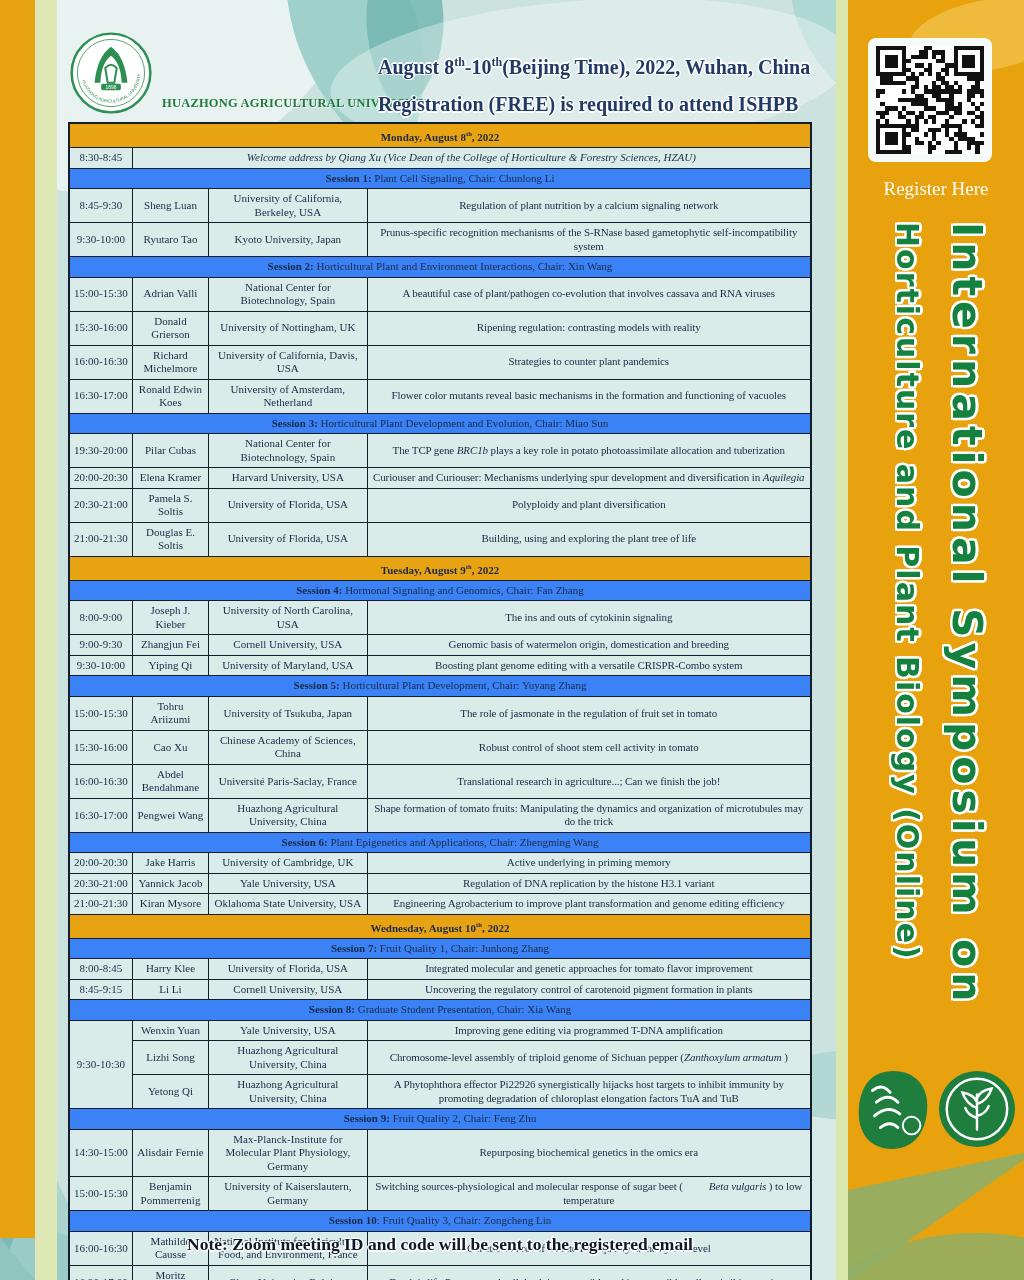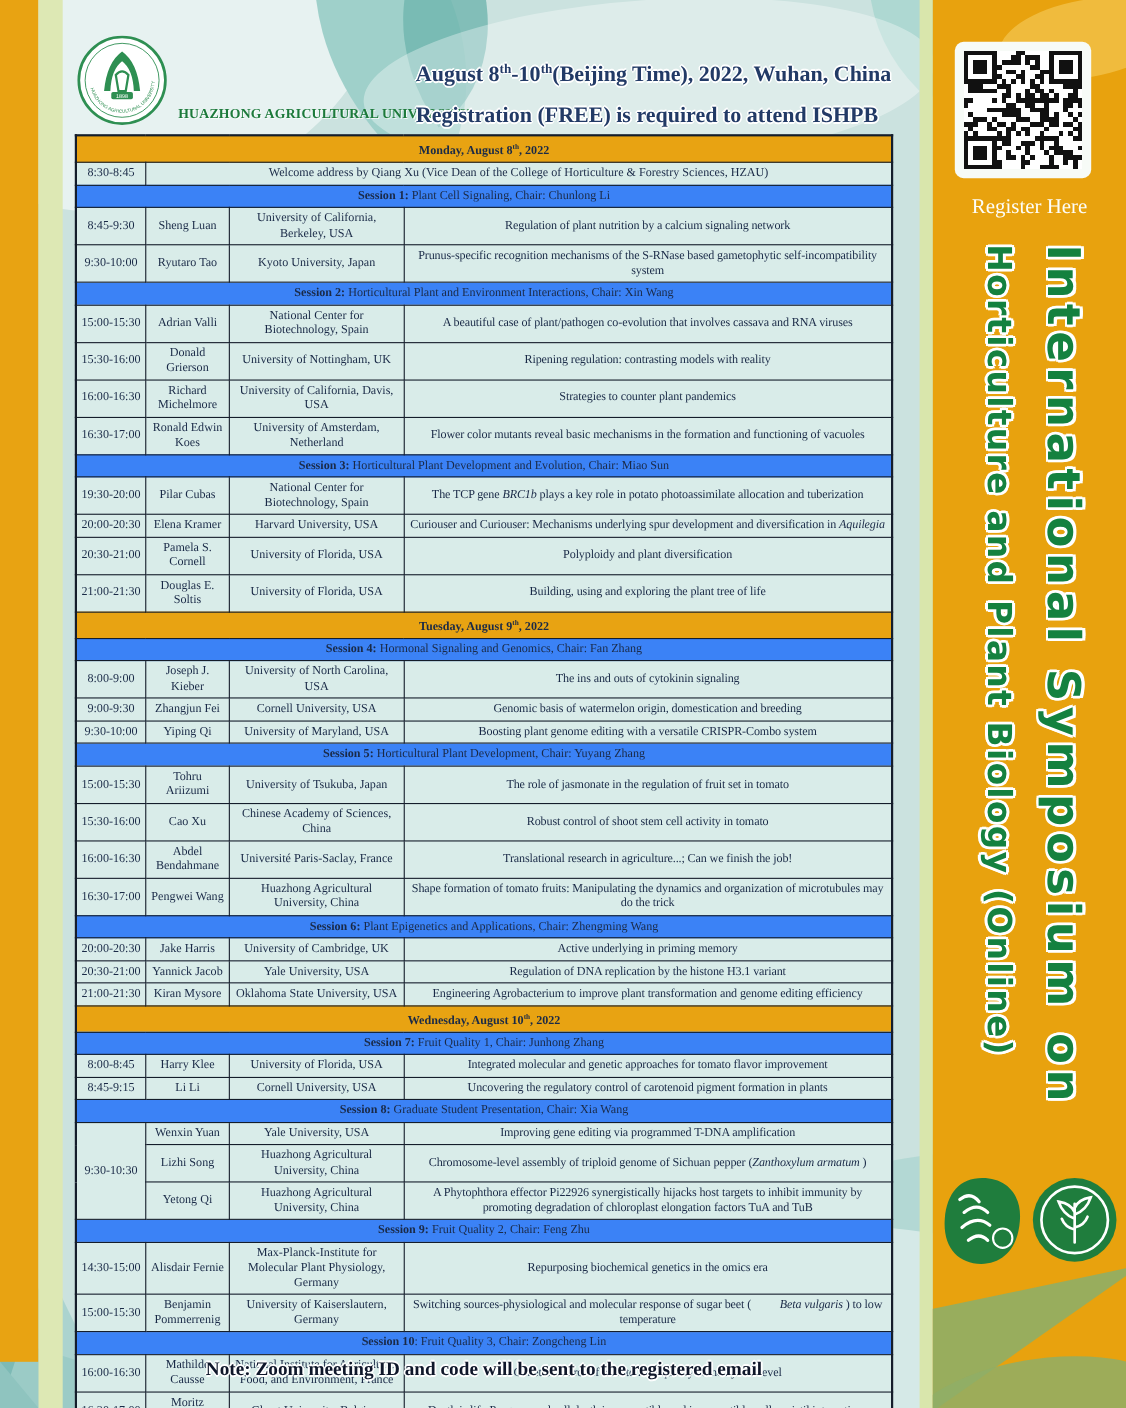--- a/index.html
+++ b/index.html
@@ -53,21 +53,21 @@
   .dates sup{font-size:60%;}
   
   table.sched{position:absolute;z-index:2;left:68px;top:122px;width:744px;border-collapse:collapse;
     background:#d9ece9;border:2px solid #141d2b;}
   table.sched td{border:1px solid #141d2b;color:#1a2a47;font-size:11px;line-height:13.5px;
     padding:3px 4px;text-align:center;vertical-align:middle;}
   td.day{background:#e8a312;color:#16294d;font-weight:bold;font-size:13.5px;padding:4px;}
   td.day sup{font-size:60%;}
   td.session{background:#3b82f6;color:#10233a;text-align:left;font-size:12px;padding:3px 5px;}
   td.title{text-align:left;font-size:10.6px;letter-spacing:-.12px;padding:3px 5px;}
-  td.wide{text-align:left;padding:3px 5px;}
+  td.wide{text-align:left;padding:3px 5px;font-style:italic;}
   td.time{white-space:nowrap;}
   
   .note{position:absolute;z-index:2;left:68px;top:1234px;width:744px;text-align:center;
     font-size:17.5px;font-weight:bold;color:#0f172a;
     text-shadow:1.5px 0 0 #fff,-1.5px 0 0 #fff,0 1.5px 0 #fff,0 -1.5px 0 #fff,1px 1px 0 #fff,-1px -1px 0 #fff;}
   
   .qr-box{position:absolute;z-index:3;left:868px;top:38px;width:124px;height:124px;background:#f7fbf7;
     border-radius:8px;display:flex;align-items:center;justify-content:center;}
   .register{position:absolute;z-index:3;left:848px;top:178px;width:176px;text-align:center;
     color:#fdfdf8;font-size:19px;}
@@ -190,21 +190,21 @@
           <td class="title"><span>The TCP gene </span><span style="font-style: italic;">BRC1b</span><span> plays a key role in potato photoassimilate allocation and tuberization</span></td>
         </tr>
         <tr>
           <td class="time">20:00-20:30</td>
           <td>Elena Kramer</td>
           <td>Harvard University, USA</td>
           <td class="title"><span>Curiouser and Curiouser: Mechanisms underlying spur development and diversification in </span><span style="font-style: italic;">Aquilegia</span></td>
         </tr>
         <tr>
           <td class="time">20:30-21:00</td>
-          <td>Pamela S. Cornell</td>
+          <td>Pamela S. Soltis</td>
           <td>University of Florida, USA</td>
           <td class="title"><span>Polyploidy and plant diversification</span></td>
         </tr>
         <tr>
           <td class="time">21:00-21:30</td>
           <td>Douglas E. Soltis</td>
           <td>University of Florida, USA</td>
           <td class="title"><span>Building, using and exploring the plant tree of life</span></td>
         </tr>
         <tr>

